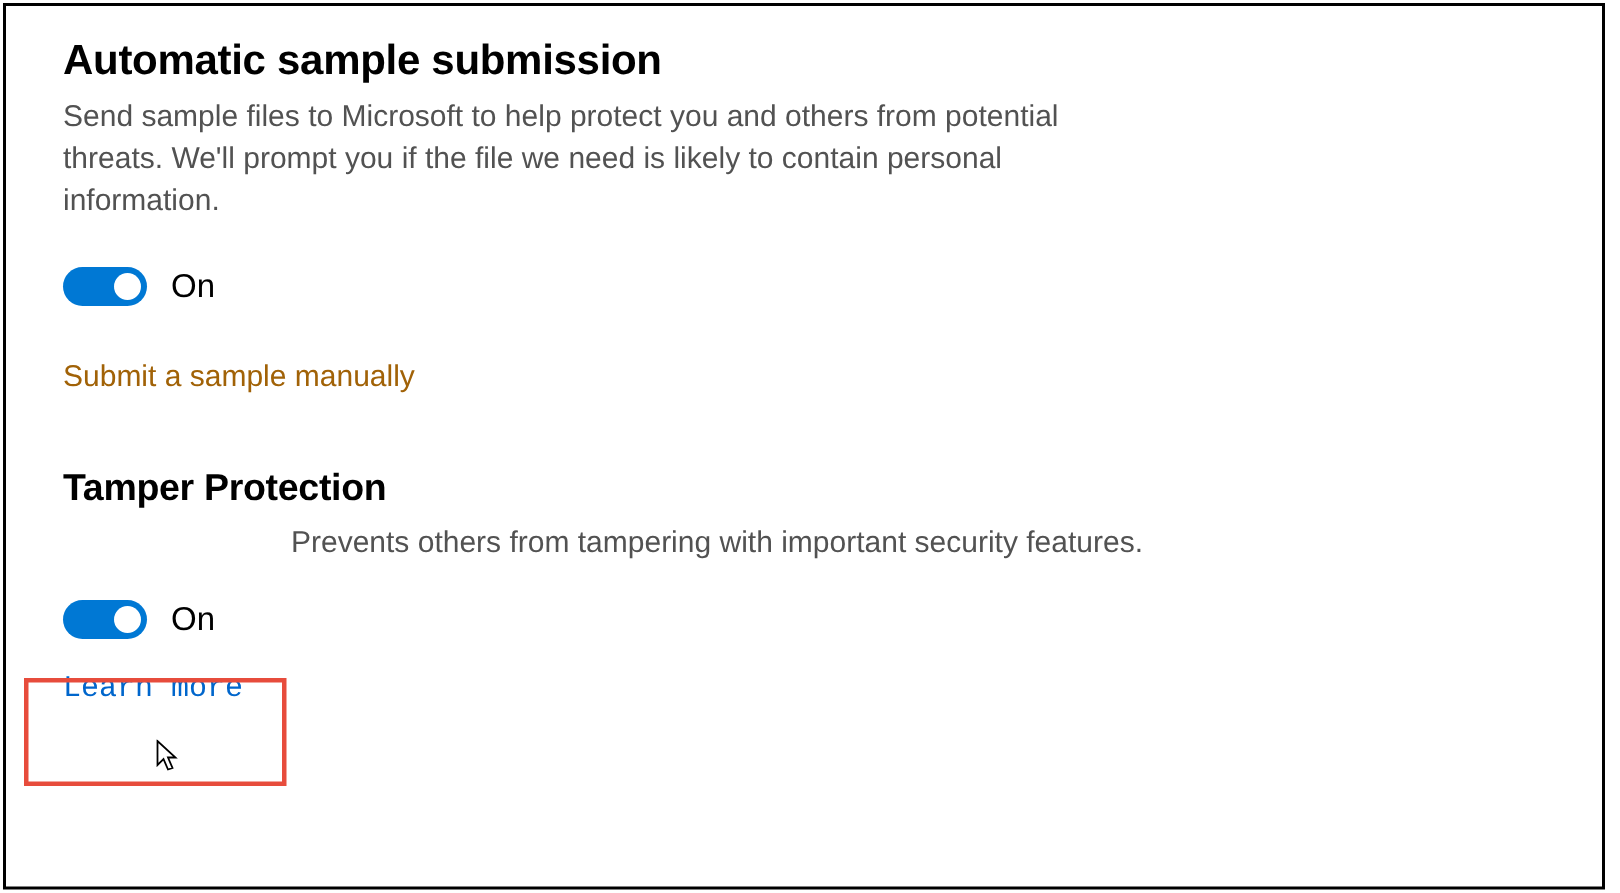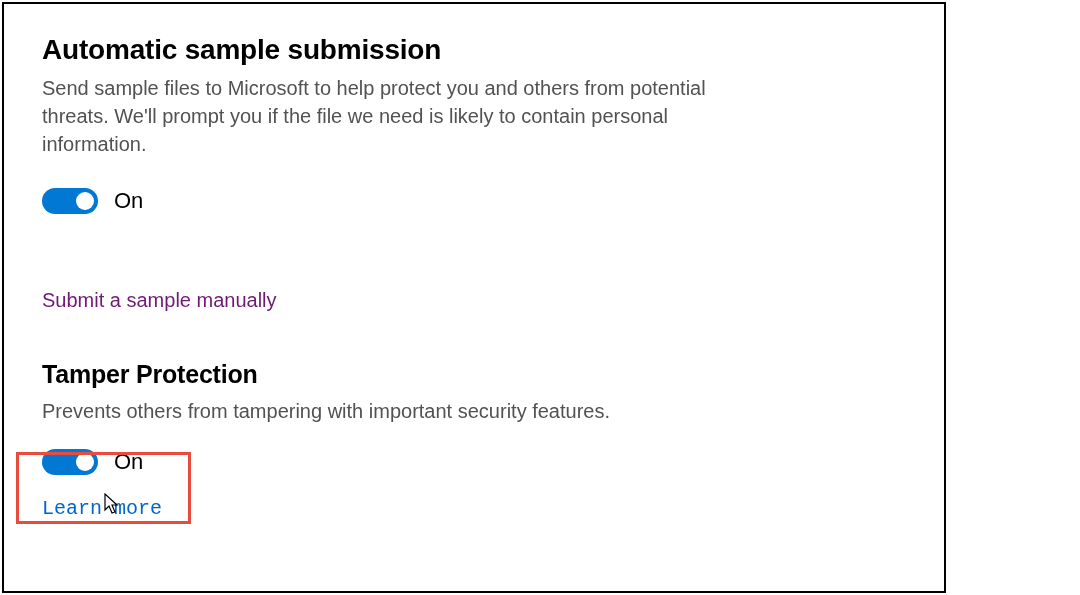--- a/index.html
+++ b/index.html
@@ -9,24 +9,24 @@
     }
     body {
       font-family: "Segoe UI", -apple-system, BlinkMacSystemFont, sans-serif;
       background: #ffffff;
       width: 1080px;
       height: 595px;
       position: relative;
     }
     .panel {
       border: 2px solid #000000;
-      width: 944px;
+      width: 1068px;
       height: 591px;
       margin: 2px;
-      padding: 30px 38px 0 38px;
+      padding: 20px 38px 0 38px;
       position: relative;
     }
     .section {
       margin-bottom: 48px;
     }
     .section-title {
       font-size: 28px;
       font-weight: 600;
       color: #000000;
       margin-bottom: 8px;
@@ -61,34 +61,34 @@
       position: absolute;
       top: 4px;
       right: 4px;
     }
     .toggle-label {
       font-size: 22px;
       color: #000000;
     }
     .link {
       font-size: 20px;
-      color: #701a75;
+      color: #a16207;
       text-decoration: none;
       cursor: pointer;
       display: inline-block;
-      margin-top: 39px;
     }
     .section-2 {
       margin-top: 36px;
     }
     .section-2 .section-title {
       font-size: 25px;
     }
     .section-2 .section-description {
       margin-bottom: 24px;
+      text-align: right;
     }
     .highlight-box {
       border: 3px solid #e74c3c;
       position: absolute;
       left: 12px;
       top: 448px;
       width: 175px;
       height: 72px;
       pointer-events: none;
     }

